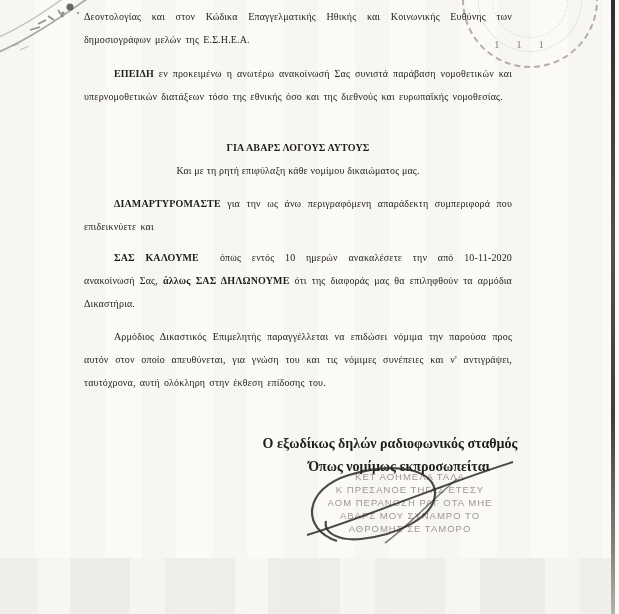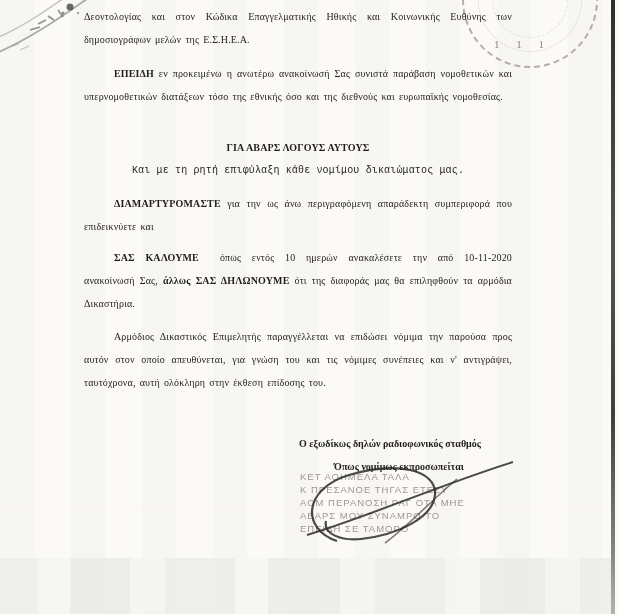--- a/index.html
+++ b/index.html
@@ -33,25 +33,25 @@
   }
   .text-col{position:absolute;left:84px;width:428px;font-size:10px;line-height:23px;letter-spacing:.15px;}
   .just{text-align:justify;word-spacing:1.5px;}
   .indent{text-indent:30px;}
   .b{font-weight:bold;}
   .center{text-align:center;}
   .gap{margin-right:21px;}
   p{margin:0;}
   
   .sig-block{position:absolute;left:240px;top:432px;width:300px;text-align:center;
-    font-size:10px;line-height:23px;font-weight:bold;}
+    font-size:14px;line-height:23px;font-weight:bold;}
   .sig-line2{padding-left:18px;}
   
   .company-stamp{
-    position:absolute;left:300px;top:470px;width:220px;
+    position:absolute;left:300px;top:470px;width:220px;text-align:center;
     font-family:"Liberation Sans","DejaVu Sans",sans-serif;
     font-size:9.5px;line-height:13px;color:#8b887c;letter-spacing:1px;
     filter:blur(.7px);opacity:.85;
   }
   
   .round-stamp{
     position:absolute;left:462px;top:-68px;width:132px;height:132px;
     border:2px dashed #a09d92;border-radius:50%;opacity:.8;
   }
   .round-stamp-inner{
@@ -88,38 +88,38 @@
   <div class="round-stamp-inner2"></div>
 </div>
 <div class="round-stamp-marks">1 1 1</div>
 
 <p class="text-col just" style="top:5px;">Δεοντολογίας και στον Κώδικα Επαγγελματικής Ηθικής και Κοινωνικής Ευθύνης των δημοσιογράφων μελών της Ε.Σ.Η.Ε.Α.</p>
 
 <p class="text-col just indent" style="top:62px;"><span class="b">ΕΠΕΙΔΗ</span><span> εν προκειμένω η ανωτέρω ανακοίνωσή Σας συνιστά παράβαση νομοθετικών και υπερνομοθετικών διατάξεων τόσο της εθνικής όσο και της διεθνούς και ευρωπαϊκής νομοθεσίας.</span></p>
 
 <p class="text-col center b" style="top:136px;">ΓΙΑ ΑΒΑΡΣ ΛΟΓΟΥΣ ΑΥΤΟΥΣ</p>
 
-<p class="text-col center" style="top:159px;font-family:Liberation Mono, monospace;">Και με τη ρητή επιφύλαξη κάθε νομίμου δικαιώματος μας.</p>
+<p class="text-col center" style="top:159px;">Και με τη ρητή επιφύλαξη κάθε νομίμου δικαιώματος μας.</p>
 
 <p class="text-col just indent" style="top:192px;"><span class="b">ΔΙΑΜΑΡΤΥΡΟΜΑΣΤΕ</span><span> για την ως άνω περιγραφόμενη απαράδεκτη συμπεριφορά που επιδεικνύετε και</span></p>
 
 <p class="text-col just indent" style="top:246px;"><span class="b gap">ΣΑΣ ΚΑΛΟΥΜΕ</span><span>όπως εντός 10 ημερών ανακαλέσετε την από 10-11-2020 ανακοίνωσή Σας, </span><span class="b">άλλως ΣΑΣ ΔΗΛΩΝΟΥΜΕ</span><span> ότι της διαφοράς μας θα επιληφθούν τα αρμόδια Δικαστήρια.</span></p>
 
 <p class="text-col just indent" style="top:325px;">Αρμόδιος Δικαστικός Επιμελητής παραγγέλλεται να επιδώσει νόμιμα την παρούσα προς αυτόν στον οποίο απευθύνεται, για γνώση του και τις νόμιμες συνέπειες και ν' αντιγράψει, ταυτόχρονα, αυτή ολόκληρη στην έκθεση επίδοσης του.</p>
 
 <div class="sig-block">
   <div>Ο εξωδίκως δηλών ραδιοφωνικός σταθμός</div>
   <div class="sig-line2">Όπως νομίμως εκπροσωπείται</div>
 </div>
 
 <div class="company-stamp">
   <div>ΚΕΤ ΑΟΗΜΕΛΑ ΤΑΛΑ</div>
   <div>Κ ΠΡΕΣΑΝΟΕ ΤΗΓΑΣ ΕΤΕΣΥ</div>
   <div>ΑΟΜ ΠΕΡΑΝΟΣΗ ΡΑΓ ΟΤΑ ΜΗΕ</div>
   <div>ΑΒΑΡΣ ΜΟΥ ΣΥΝΑΜΡΟ ΤΟ</div>
-  <div>ΕΠΕΙΔΗ ΣΕ ΤΑΜΟΡΟ</div>
+  <div>ΑΘΡΟΜΗΣ ΣΕ ΤΑΜΟΡΟ</div>
 </div>
 
 <svg class="svg-abs" style="left:295px;top:455px;" width="230" height="95" viewBox="0 0 230 95">
   <path d="M 42 86 C 6 74, 8 34, 54 20 C 100 6, 142 14, 140 40 C 138 63, 102 80, 66 84 C 46 86, 28 79, 31 66" stroke="#2b2a28" stroke-width="2.2" fill="none" opacity="0.85"></path>
   <path d="M 12 80 C 72 62, 150 28, 218 7" stroke="#2b2a28" stroke-width="2" fill="none" opacity="0.85"></path>
   <path d="M 90 88 C 112 72, 138 44, 162 24" stroke="#2b2a28" stroke-width="1.6" fill="none" opacity="0.6"></path>
 </svg>
 
 </body></html>

